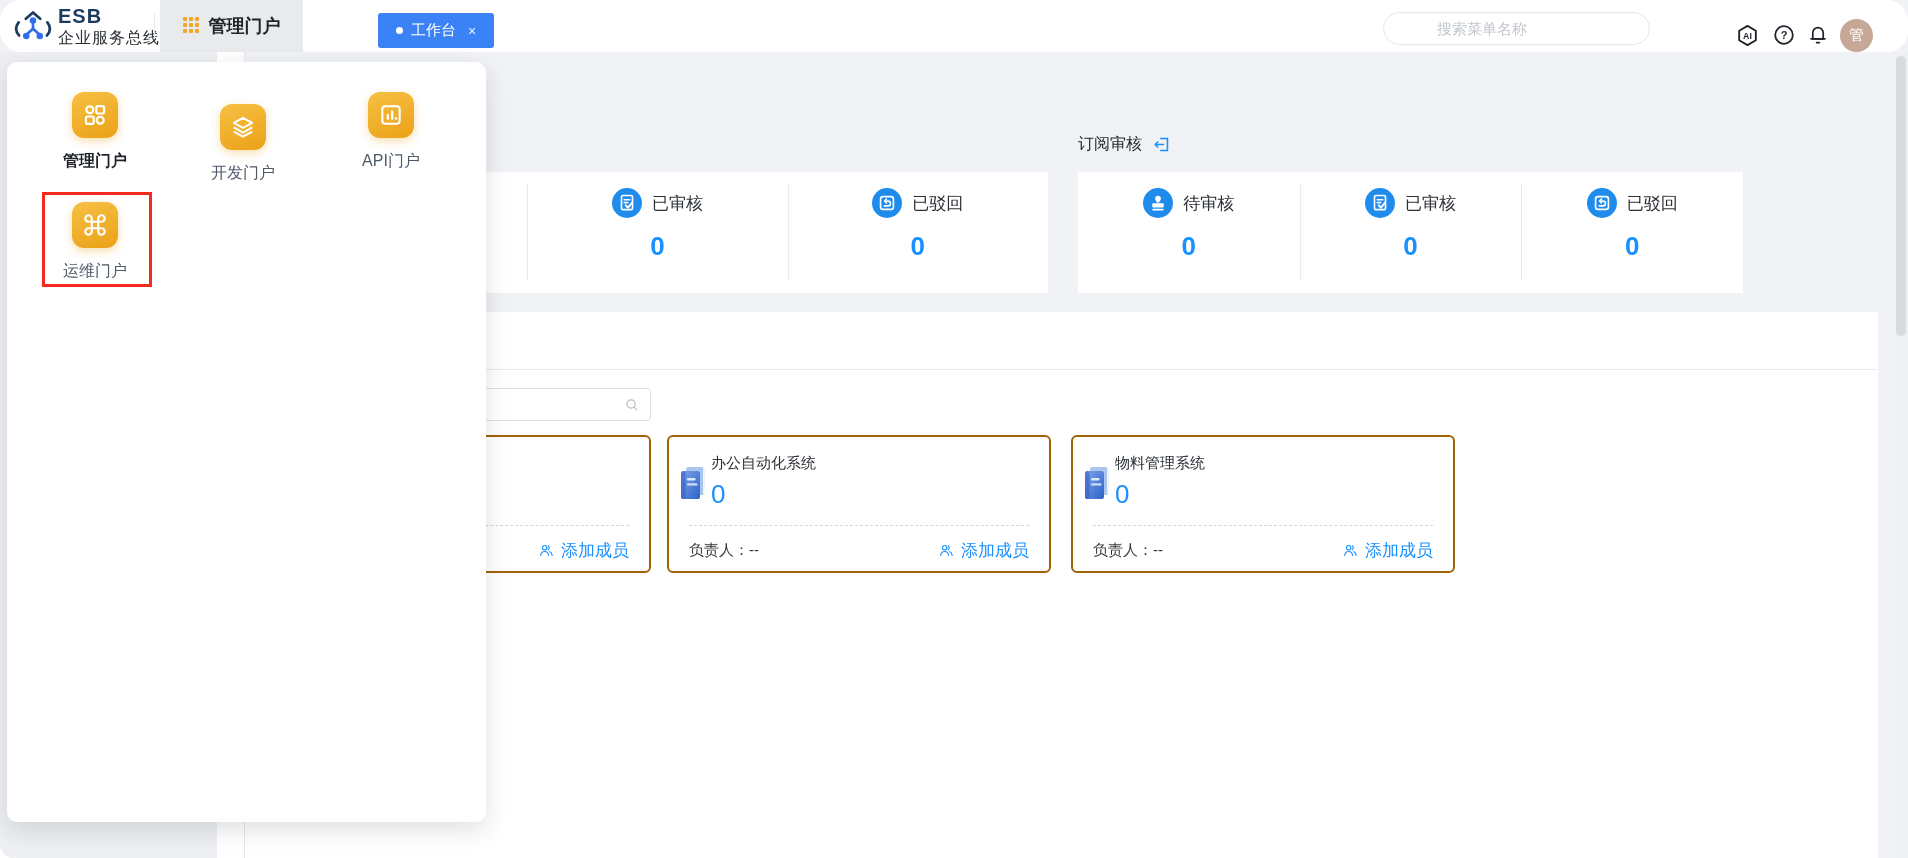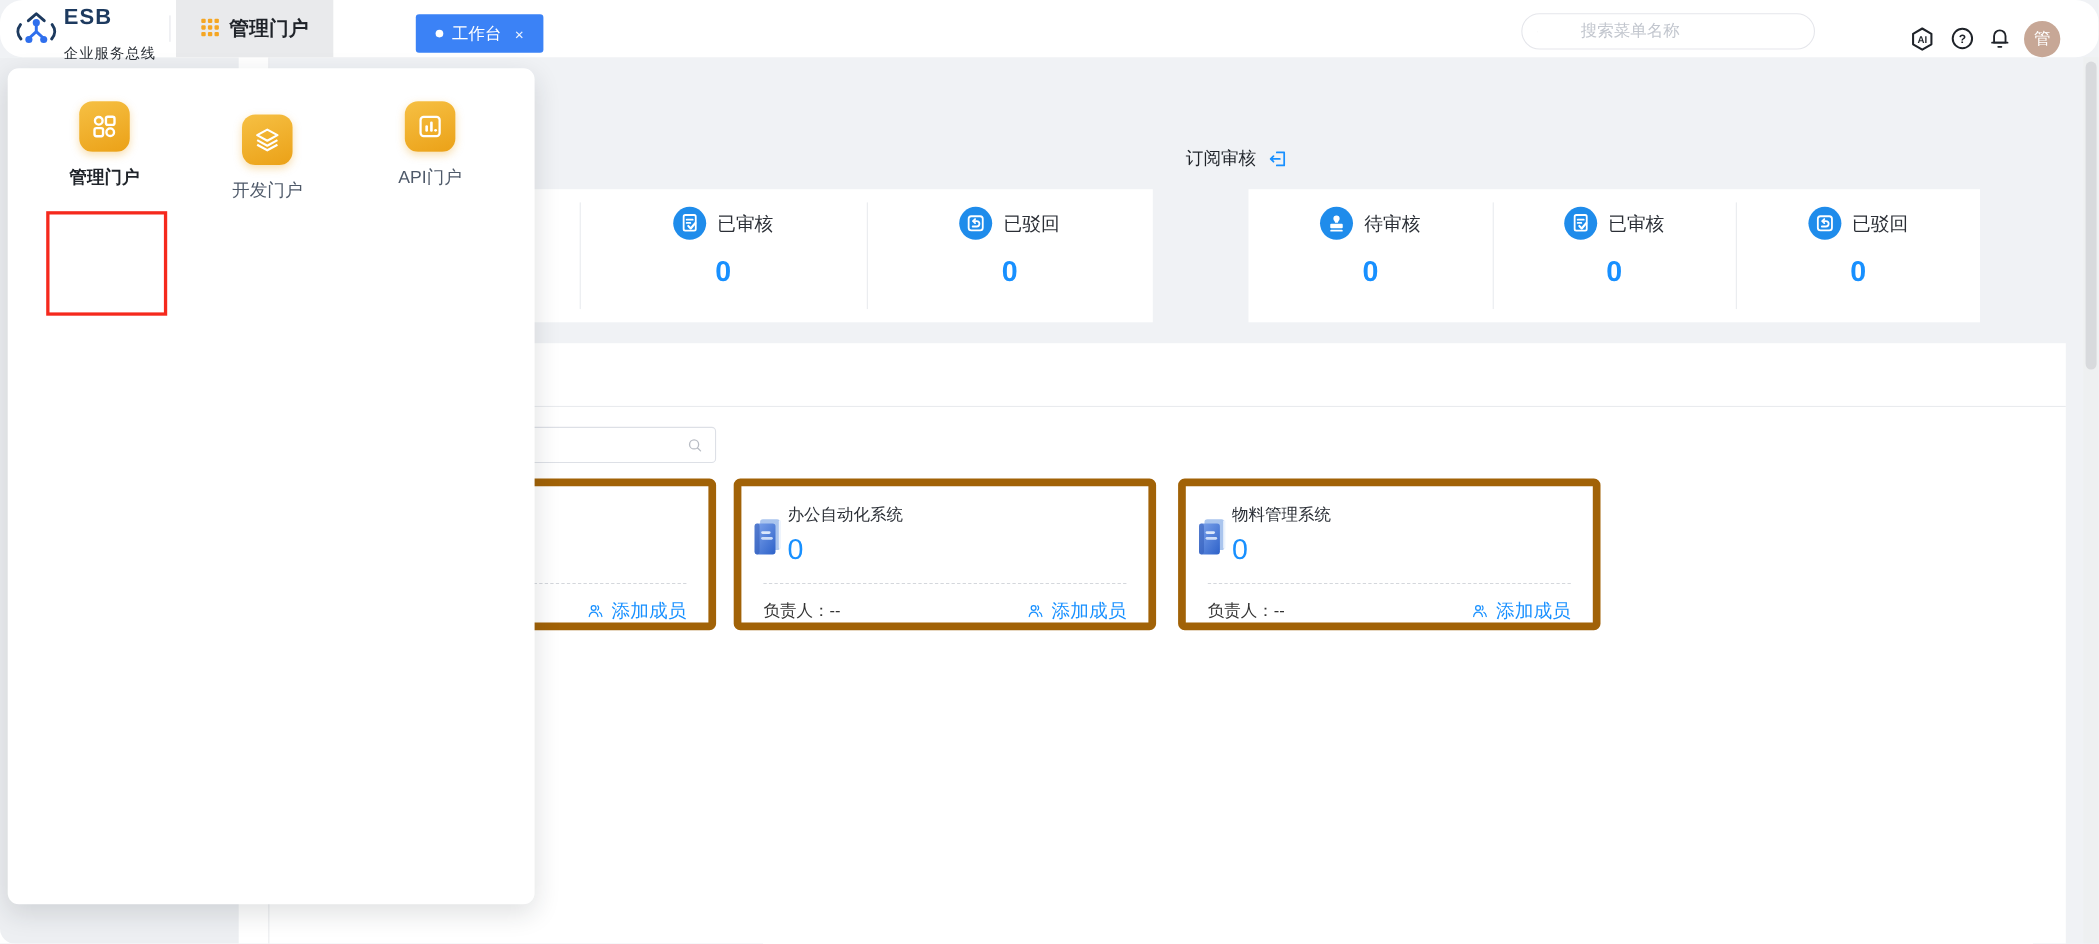--- a/index.html
+++ b/index.html
@@ -5,21 +5,21 @@
   * { margin:0; padding:0; box-sizing:border-box; }
   html,body { width:1908px; height:858px; }
   body { font-family:"Liberation Sans","DejaVu Sans",sans-serif; background:#f0f2f5; overflow:hidden; }
   .screen { position:relative; width:1908px; height:858px; background:#f0f2f5; overflow:hidden; }
 
   
   .header { position:absolute; left:0; top:0; width:1908px; height:52px; background:#fff; z-index:5;border-radius:21px; }
   .logo-mark { position:absolute; left:12px; top:8px; }
   .brand-text { position:absolute; left:58px; top:6px; line-height:1; }
   .brand-title { font-size:20px; font-weight:800; color:#1d3a5f; letter-spacing:1px; }
-  .brand-sub { font-size:13px; color:#2a2f36; margin-top:16px; letter-spacing:1px; }
+  .brand-sub { font-size:16px; color:#2a2f36; margin-top:4px; letter-spacing:1px; }
   .header-divider { position:absolute; left:154px; top:14px; width:1px; height:24px; background:#e5e6eb; }
   .nav-portal { position:absolute; left:160px; top:0; width:143px; height:52px; background:#e9eaec; display:flex; align-items:center; justify-content:center; gap:8px; cursor:pointer; }
   .nav-portal-label { font-size:18px; font-weight:bold; color:#1f2329; }
   .grid-icon { width:18px; height:18px; display:grid; grid-template-columns:repeat(3,4px); grid-template-rows:repeat(3,4px); gap:2px; }
   .grid-icon i { background:#f5a623; border-radius:1px; }
   .tab { position:absolute; left:378px; top:13px; width:116px; height:35px; background:#3b82f6; border-radius:3px; display:flex; align-items:center; justify-content:center; gap:8px; cursor:pointer; }
   .tab-dot { width:7px; height:7px; border-radius:50%; background:#fff; }
   .tab-label { color:#fff; font-size:15px; }
   .tab-close { color:#fff; opacity:.9; font-size:14px; margin-left:4px; cursor:pointer; }
   .search-pill { position:absolute; left:1383px; top:12px; width:267px; height:33px; border:1px solid #e5e6eb; border-radius:17px; background:#fff; display:flex; align-items:center; padding:0 13px; gap:7px; }
@@ -40,21 +40,21 @@
   .stat-head { display:flex; align-items:center; gap:10px; }
   .stat-badge { width:30px; height:30px; border-radius:50%; background:#1f8ceb; display:flex; align-items:center; justify-content:center; }
   .stat-label { font-size:17px; color:#2b2f36; }
   .stat-value { margin-top:13px; font-size:26px; font-weight:bold; color:#1890ff; }
 
   
   .apps-panel { position:absolute; left:245px; top:312px; width:1633px; height:546px; background:#fff; }
   .apps-panel .head-divider { position:absolute; left:0; right:0; top:57px; height:1px; background:#e9ebee; }
   .panel-search { position:absolute; left:22px; top:76px; width:384px; height:33px; border:1px solid #dde0e6; border-radius:4px; background:#fff; display:flex; align-items:center; padding:0 10px; }
   .panel-search input { border:none; outline:none; flex:1; font-size:14px; color:#333; background:transparent; font-family:inherit; }
-  .app-card { position:absolute; top:123px; width:384px; height:138px; border:7px solid #a16207; border-radius:6px; background:#fff; cursor:pointer; }
+  .app-card { position:absolute; top:123px; width:384px; height:138px; border:2px solid #a16207; border-radius:6px; background:#fff; cursor:pointer; }
   .app-card .app-ico { position:absolute; left:9px; top:28px; }
   .app-card .app-title { position:absolute; left:42px; top:17px; font-size:15px; color:#2b2f36; }
   .app-card .app-count { position:absolute; left:42px; top:42px; font-size:26px; color:#1890ff; }
   .app-card .dash { position:absolute; left:20px; right:20px; top:88px; border-top:1px dashed #d4d7dc; }
   .app-card .card-bottom { position:absolute; left:20px; right:20px; top:97px; height:32px; display:flex; align-items:center; justify-content:space-between; }
   .owner { font-size:15px; color:#333; }
   .add-member { display:flex; align-items:center; gap:6px; color:#1890ff; font-size:17px; cursor:pointer; }
 
   
   .flyout { position:absolute; left:7px; top:62px; width:479px; height:760px; background:#fff; border-radius:10px; box-shadow:0 8px 24px rgba(31,35,41,.14); z-index:20; }
@@ -244,21 +244,21 @@
             <svg width="22" height="22">
               <use href="#sym-stamp-return"></use>
             </svg>
           </span>
         <span class="stat-label">已驳回</span>
       </div>
       <div class="stat-value">0</div>
     </div>
   </div>
 
-  <div class="stats-card" style="left:1135px; width:665px">
+  <div class="stats-card" style="left:1078px; width:665px">
     <div class="col">
       <div class="stat-head">
         <span class="stat-badge">
             <svg width="22" height="22">
               <use href="#sym-stamp"></use>
             </svg>
           </span>
         <span class="stat-label">待审核</span>
       </div>
       <div class="stat-value">0</div>
@@ -371,20 +371,28 @@
       <span class="portal-label">开发门户</span>
     </div>
     <div class="portal-item" style="left:324px; top:30px">
       <span class="tile">
           <svg width="26" height="26">
             <use href="#sym-api-chart"></use>
           </svg>
         </span>
       <span class="portal-label">API门户</span>
     </div>
+    <div class="portal-item" style="left:28px; top:140px">
+      <span class="tile">
+          <svg width="26" height="26">
+            <use href="#sym-command"></use>
+          </svg>
+        </span>
+      <span class="portal-label">运维门户</span>
+    </div>
     <div class="red-annotation"></div>
   </div>
 
   <div class="scrollbar">
     <div class="scroll-thumb"></div>
   </div>
 
 </div>
 
 </body></html>

